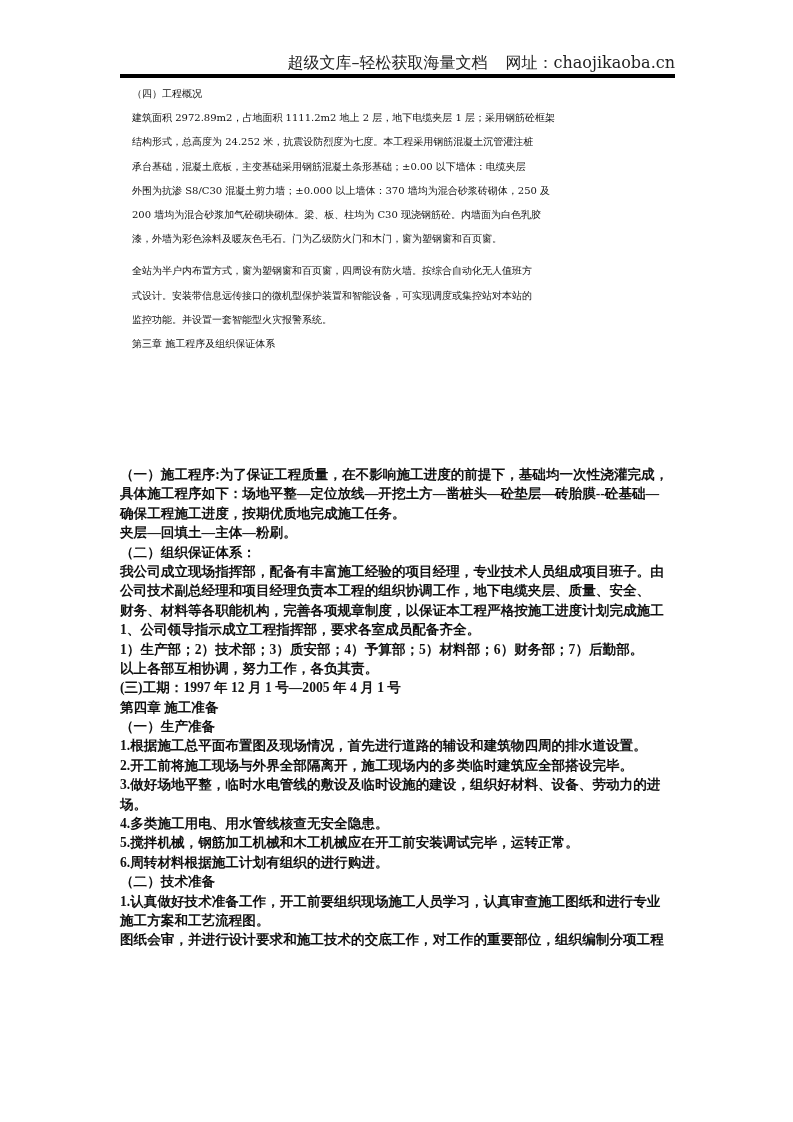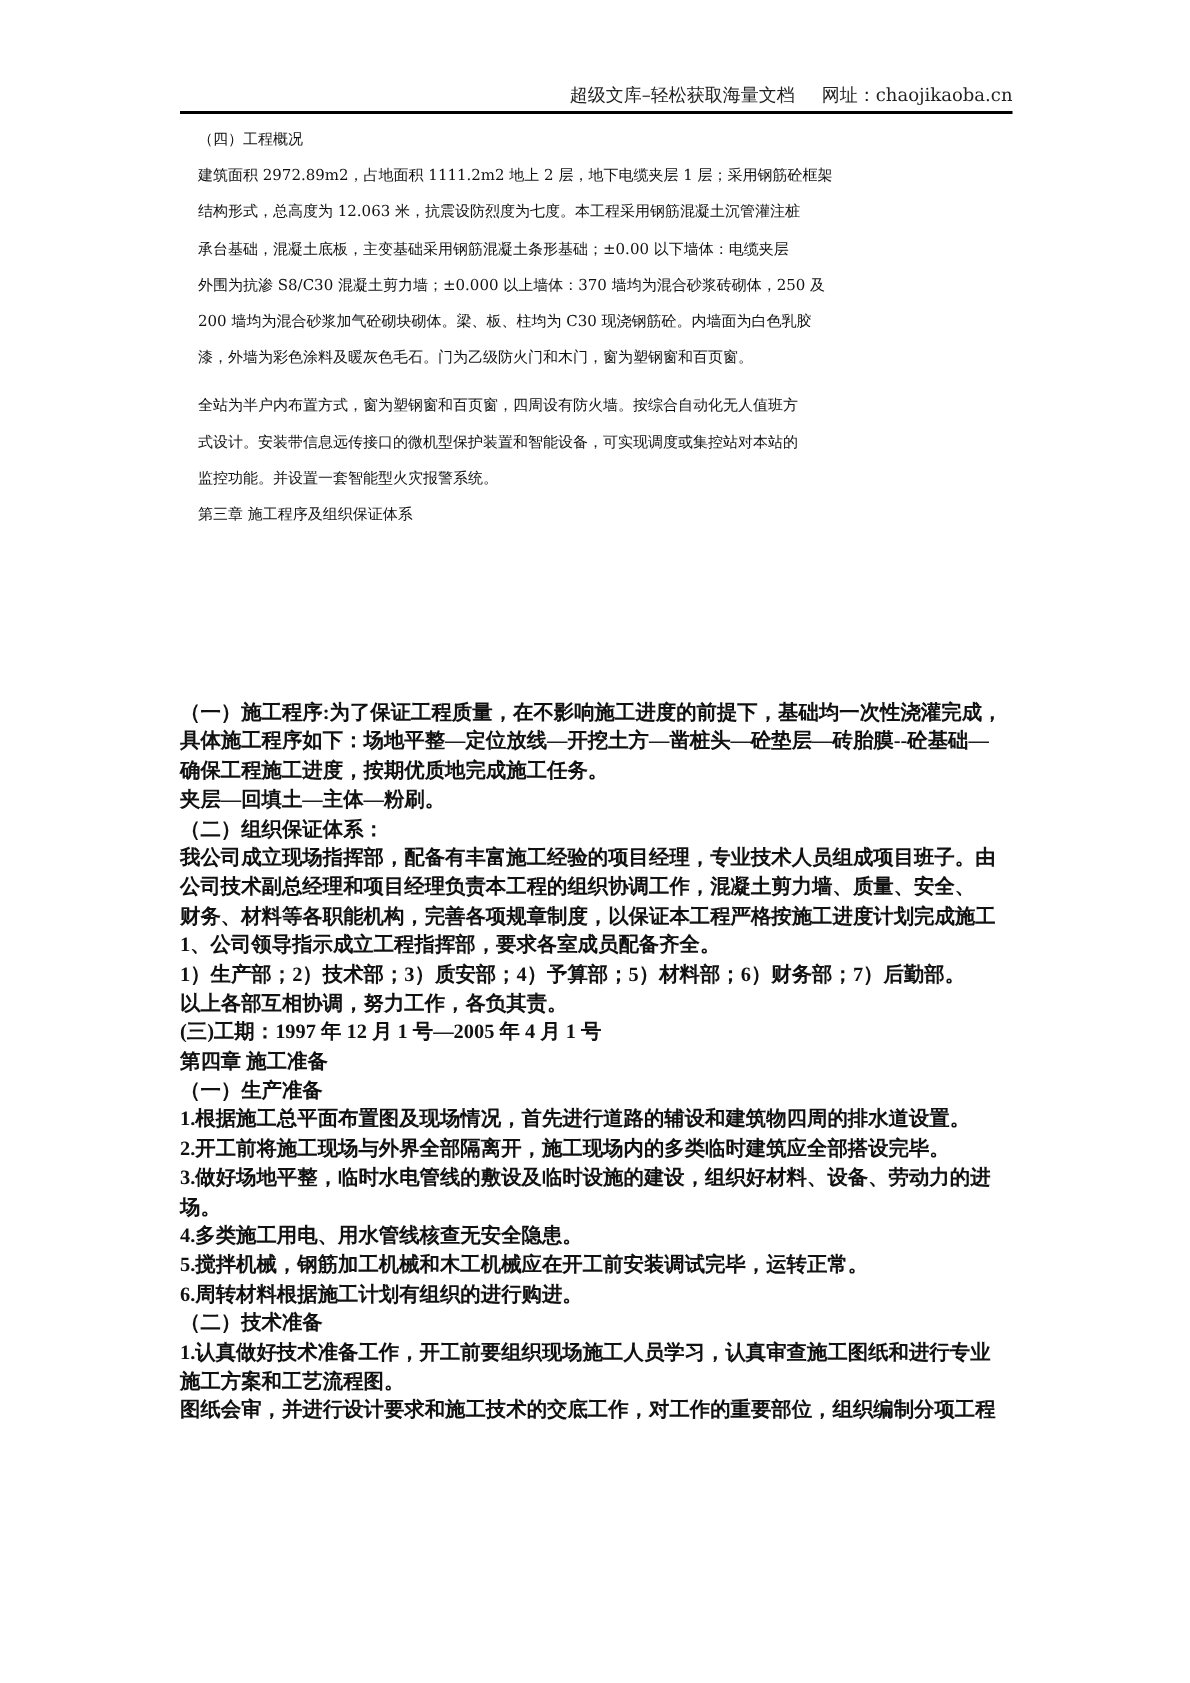--- a/index.html
+++ b/index.html
@@ -14,23 +14,23 @@
       overflow: hidden;
       color: #111111;
       font-family: "DejaVu Serif", "Liberation Serif", serif;
     }
     .page-header {
       position: absolute;
       left: 120px;
       top: 55px;
       width: 555px;
       height: 19px;
-      border-bottom: 2px solid #000000;
+      border-bottom: 4px solid #000000;
       text-align: right;
-      font-size: 12px;
+      font-size: 16px;
       line-height: 16px;
       color: #222222;
     }
     .page-header .gap {
       display: inline-block;
       width: 18px;
     }
     .block {
       position: absolute;
       left: 120px;
@@ -67,40 +67,40 @@
 </head>
 <body>
 
 <div class="page-header">
   <span>超级文库–轻松获取海量文档</span><span class="gap"></span><span>网址：chaojikaoba.cn</span>
 </div>
 
 <div class="block sec-a">
   <div class="line">（四）工程概况</div>
   <div class="line">建筑面积 2972.89m2，占地面积 1111.2m2 地上 2 层，地下电缆夹层 1 层；采用钢筋砼框架</div>
-  <div class="line">结构形式，总高度为 12.063 米，抗震设防烈度为七度。本工程采用钢筋混凝土沉管灌注桩</div>
+  <div class="line">结构形式，总高度为 24.252 米，抗震设防烈度为七度。本工程采用钢筋混凝土沉管灌注桩</div>
   <div class="line">承台基础，混凝土底板，主变基础采用钢筋混凝土条形基础；±0.00 以下墙体：电缆夹层</div>
   <div class="line">外围为抗渗 S8/C30 混凝土剪力墙；±0.000 以上墙体：370 墙均为混合砂浆砖砌体，250 及</div>
   <div class="line">200 墙均为混合砂浆加气砼砌块砌体。梁、板、柱均为 C30 现浇钢筋砼。内墙面为白色乳胶</div>
   <div class="line">漆，外墙为彩色涂料及暖灰色毛石。门为乙级防火门和木门，窗为塑钢窗和百页窗。</div>
   <div class="gapline"></div>
   <div class="line">全站为半户内布置方式，窗为塑钢窗和百页窗，四周设有防火墙。按综合自动化无人值班方</div>
   <div class="line">式设计。安装带信息远传接口的微机型保护装置和智能设备，可实现调度或集控站对本站的</div>
   <div class="line">监控功能。并设置一套智能型火灾报警系统。</div>
   <div class="line">第三章 施工程序及组织保证体系</div>
 </div>
 
 <div class="block sec-b">
   <div class="line">（一）施工程序:为了保证工程质量，在不影响施工进度的前提下，基础均一次性浇灌完成，</div>
   <div class="line">具体施工程序如下：场地平整—定位放线—开挖土方—凿桩头—砼垫层—砖胎膜--砼基础—</div>
   <div class="line">确保工程施工进度，按期优质地完成施工任务。</div>
   <div class="line">夹层—回填土—主体—粉刷。</div>
   <div class="line">（二）组织保证体系：</div>
   <div class="line">我公司成立现场指挥部，配备有丰富施工经验的项目经理，专业技术人员组成项目班子。由</div>
-  <div class="line">公司技术副总经理和项目经理负责本工程的组织协调工作，混凝土剪力墙、质量、安全、</div>
+  <div class="line">公司技术副总经理和项目经理负责本工程的组织协调工作，地下电缆夹层、质量、安全、</div>
   <div class="line">财务、材料等各职能机构，完善各项规章制度，以保证本工程严格按施工进度计划完成施工</div>
   <div class="line">1、公司领导指示成立工程指挥部，要求各室成员配备齐全。</div>
   <div class="line">1）生产部；2）技术部；3）质安部；4）予算部；5）材料部；6）财务部；7）后勤部。</div>
   <div class="line">以上各部互相协调，努力工作，各负其责。</div>
   <div class="line">(三)工期：1997 年 12 月 1 号—2005 年 4 月 1 号</div>
   <div class="line">第四章 施工准备</div>
   <div class="line">（一）生产准备</div>
   <div class="line">1.根据施工总平面布置图及现场情况，首先进行道路的辅设和建筑物四周的排水道设置。</div>
   <div class="line">2.开工前将施工现场与外界全部隔离开，施工现场内的多类临时建筑应全部搭设完毕。</div>
   <div class="line">3.做好场地平整，临时水电管线的敷设及临时设施的建设，组织好材料、设备、劳动力的进</div>

